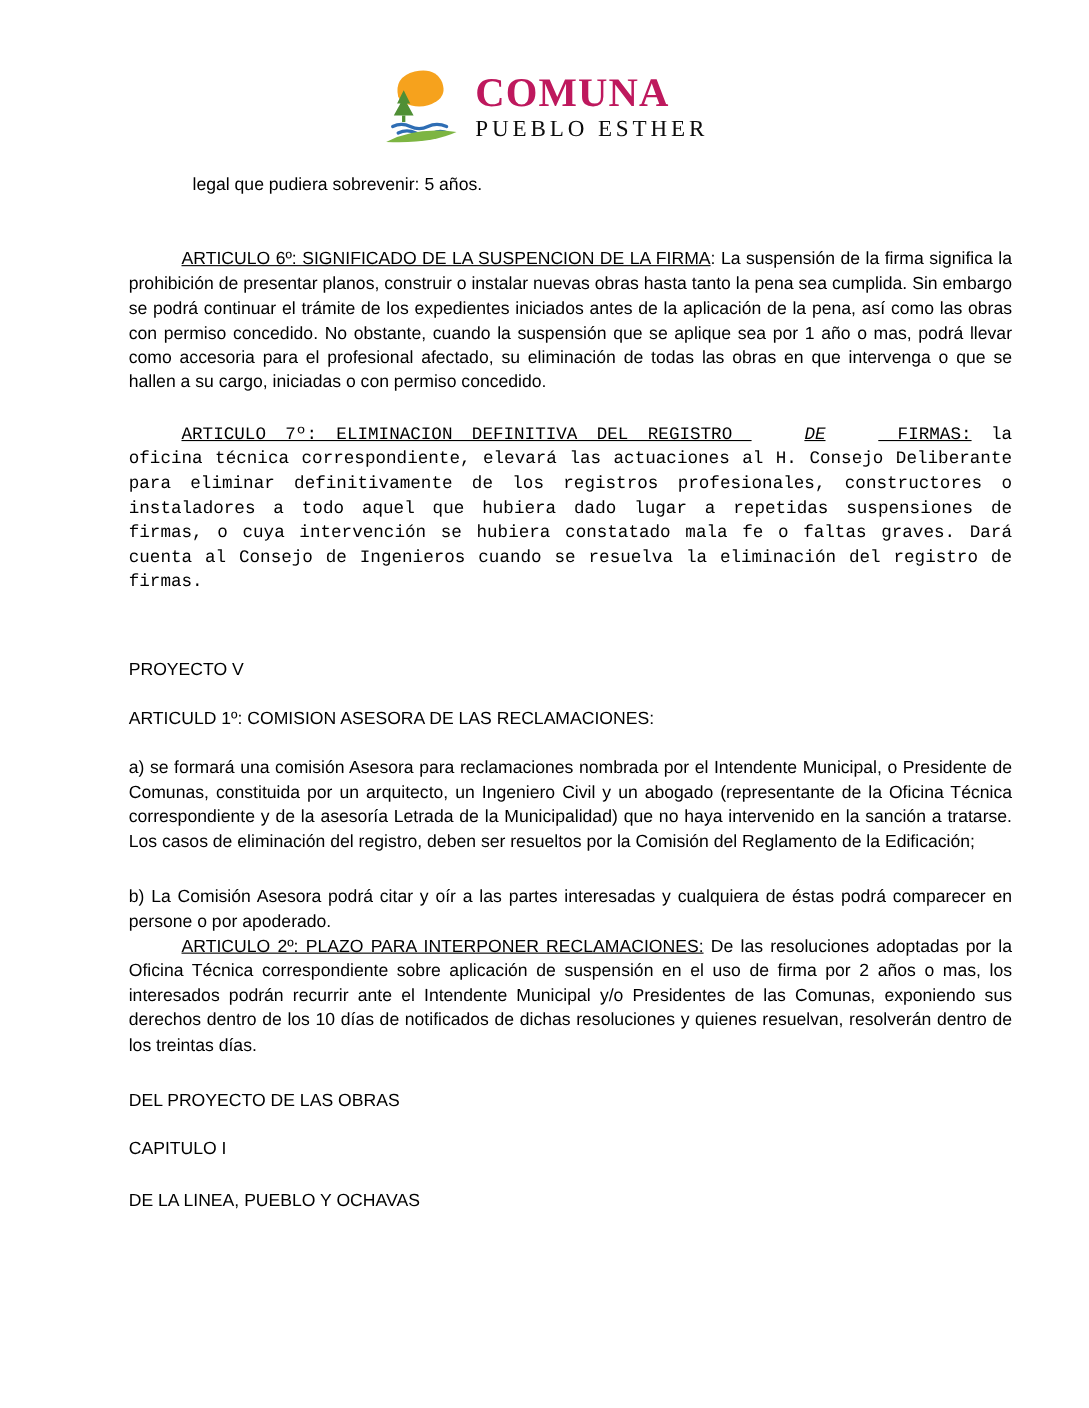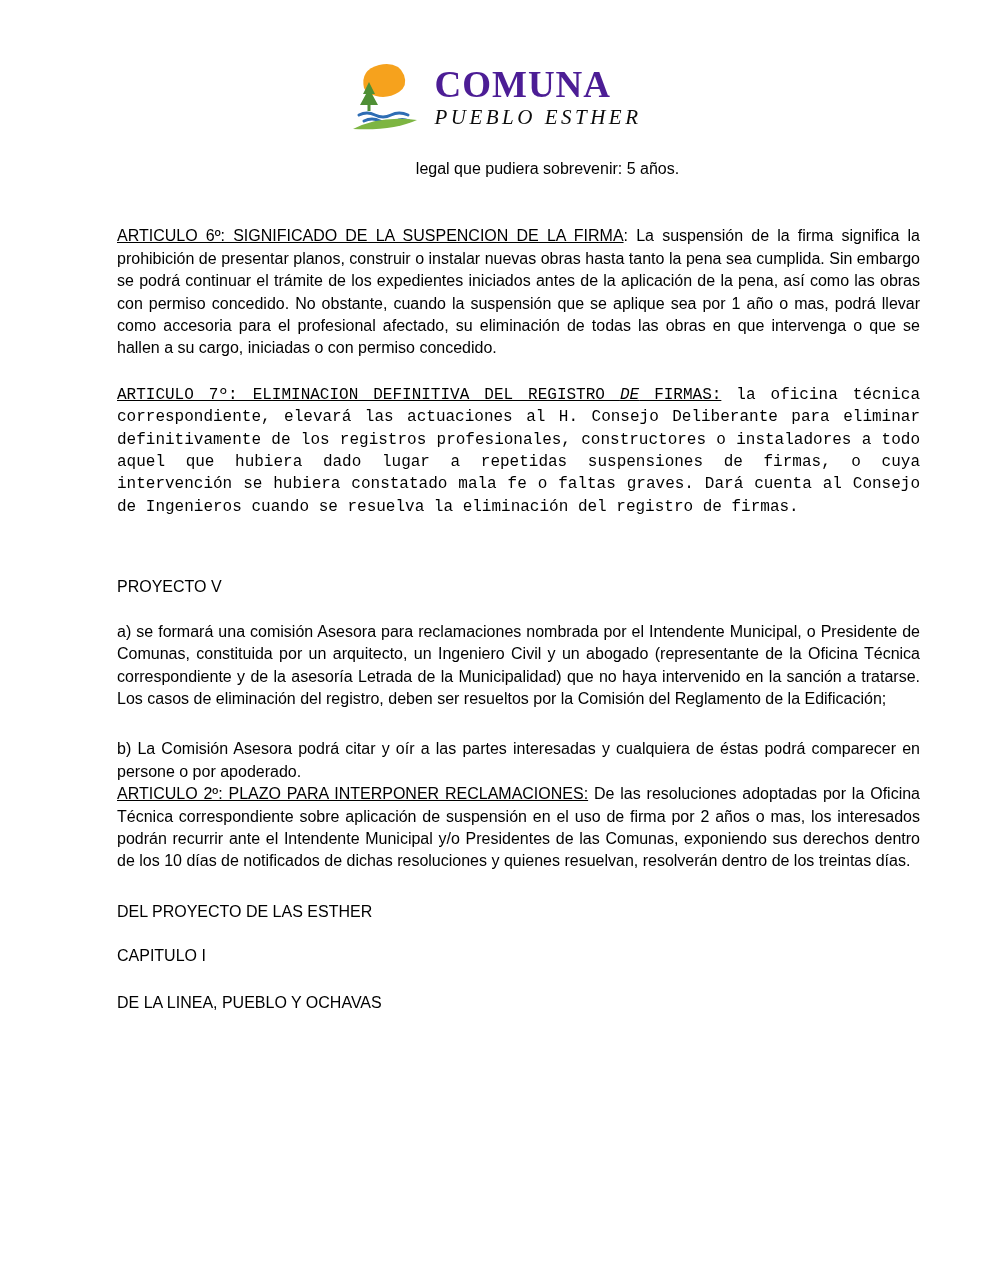--- a/index.html
+++ b/index.html
@@ -36,45 +36,44 @@
     display:flex;
     flex-direction:column;
     align-items:flex-start;
   }
   .logo-title{
     font-family:"Liberation Serif", serif;
     font-weight:bold;
     font-size:37px;
     line-height:1;
     letter-spacing:1px;
-    color:#4c1d95;
+    color:#be185d;
   }
   .logo-subtitle{
     font-family:"Liberation Serif", serif;
     font-weight:normal;
     font-size:21px;
     line-height:1;
     letter-spacing:3.5px;
     margin-top:4px;
     color:#0c0c0c;
-    font-style:italic;
   }
   
   .content{
     padding:22px 70px 40px 117px;
     font-size:16px;
     line-height:22.4px;
     color:var(--ink);
   }
   .para{
     margin:0 0 22px 0;
   }
   .justify{ text-align:justify; }
-  .indent{ padding-left:58px;text-align:center; }
-  .u{ text-decoration:underline; }
+  .indent{ padding-left:58px; }
+  .u{ text-decoration:underline;margin-left:48px; }
   .i{ font-style:italic; }
   .mb45{ margin-bottom:45px; }
   .mb24{ margin-bottom:24px; }
   .mb58{ margin-bottom:58px;font-family:Liberation Mono, monospace; }
   .mb28{ margin-bottom:28px; }
   .mb0{ margin-bottom:0; }
   .force-justify{
     text-align:justify;
     text-align-last:justify;
   }
@@ -107,27 +106,28 @@
 
     <p class="para indent mb45">legal que pudiera sobrevenir: 5 años.</p>
 
     <p class="para justify mb24"><span class="u">ARTICULO 6º: SIGNIFICADO DE LA SUSPENCION DE LA FIRMA</span><span>: La suspensión de la firma significa la prohibición de presentar planos, construir o instalar nuevas obras hasta tanto la pena sea cumplida. Sin embargo se podrá continuar el trámite de los expedientes iniciados antes de la aplicación de la pena, así como las obras con permiso concedido. No obstante, cuando la suspensión que se aplique sea por 1 año o mas, podrá llevar como accesoria para el profesional afectado, su eliminación de todas las obras en que intervenga o que se hallen a su cargo, iniciadas o con permiso concedido.</span></p>
 
     <p class="para justify mb58"><span class="u">ARTICULO 7º: ELIMINACION DEFINITIVA DEL REGISTRO </span><span class="u i">DE</span><span class="u"> FIRMAS:</span><span> la oficina técnica correspondiente, elevará las actuaciones al H. Consejo Deliberante para eliminar definitivamente de los registros profesionales, constructores o instaladores a todo aquel que hubiera dado lugar a repetidas suspensiones de firmas, o cuya intervención se hubiera constatado mala fe o faltas graves. Dará cuenta al Consejo de Ingenieros cuando se resuelva la eliminación del registro de firmas.</span></p>
 
     <p class="para">PROYECTO V</p>
 
 
+    <p class="para">ARTICULD 1º: COMISION ASESORA DE LAS RECLAMACIONES:</p>
 
     <p class="para justify mb28">a) se formará una comisión Asesora para reclamaciones nombrada por el Intendente Municipal, o Presidente de Comunas, constituida por un arquitecto, un Ingeniero Civil y un abogado (representante de la Oficina Técnica correspondiente y de la asesoría Letrada de la Municipalidad) que no haya intervenido en la sanción a tratarse. Los casos de eliminación del registro, deben ser resueltos por la Comisión del Reglamento de la Edificación;</p>
 
     <p class="para justify mb0">b) La Comisión Asesora podrá citar y oír a las partes interesadas y cualquiera de éstas podrá comparecer en persone o por apoderado.</p>
 
     <p class="para justify mb28"><span class="u">ARTICULO 2º: PLAZO PARA INTERPONER RECLAMACIONES:</span><span> De las resoluciones adoptadas por la Oficina Técnica correspondiente sobre aplicación de suspensión en el uso de firma por 2 años o mas, los interesados podrán recurrir ante el Intendente Municipal y/o Presidentes de las Comunas, exponiendo sus derechos dentro de los 10 días de notificados de dichas resoluciones y quienes resuelvan, resolverán dentro de los treintas días.</span></p>
 
-    <p class="para">DEL PROYECTO DE LAS ESTHER</p>
+    <p class="para">DEL PROYECTO DE LAS OBRAS</p>
 
     <p class="para mb24">CAPITULO I</p>
 
     <p class="para">DE LA LINEA, PUEBLO Y OCHAVAS</p>
 
   </main>
 </div>
 
 </body></html>

